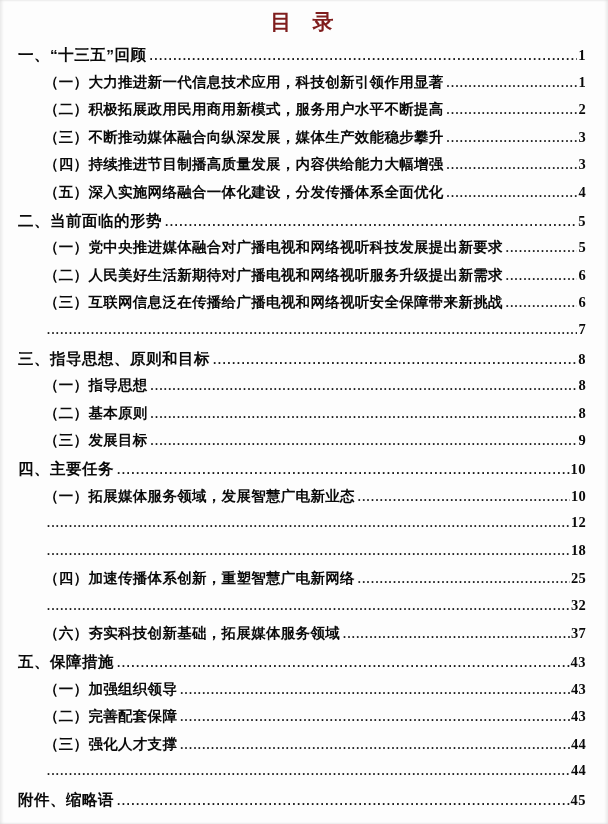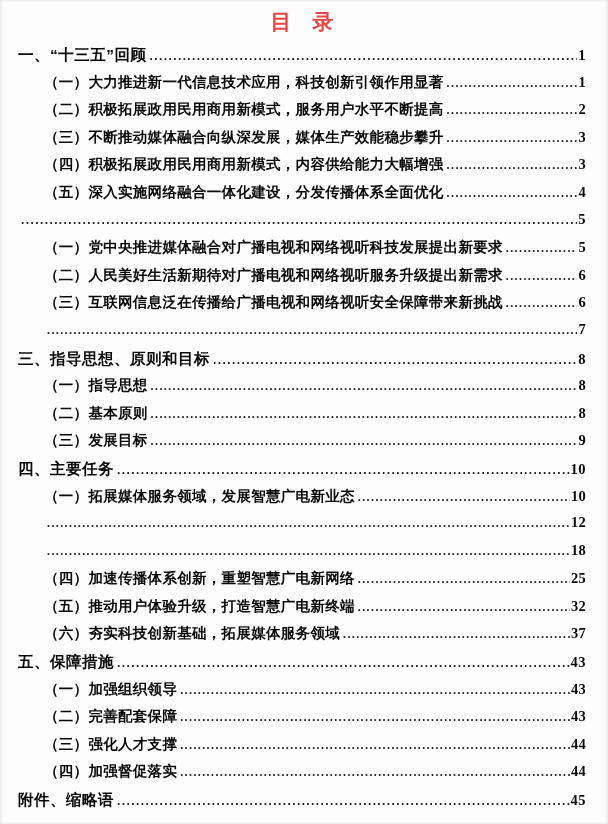--- a/index.html
+++ b/index.html
@@ -19,21 +19,21 @@
     font-family: "Liberation Serif", serif;
     color: #111;
     overflow: hidden;
   }
   .toc-title {
     text-align: center;
     font-size: 21px;
     font-weight: 700;
     line-height: 30px;
     margin: 2px 0 8px 0;
-    color: #ef4444;
+    color: #7f1d1d;
     white-space: pre;
   }
   .toc-list {
     display: block;
   }
   .toc-row {
     display: flex;
     align-items: baseline;
     height: 27.6px;
     font-weight: 700;
@@ -98,32 +98,33 @@
     <span class="toc-page">2</span>
   </div>
 
   <div class="toc-row lvl2">
     <span class="toc-label">（三）不断推动媒体融合向纵深发展，媒体生产效能稳步攀升</span>
     <span class="toc-leader">............................................................................................................................................................................................................................</span>
     <span class="toc-page">3</span>
   </div>
 
   <div class="toc-row lvl2">
-    <span class="toc-label">（四）积极拓展政用民用商用新模式，内容供给能力大幅增强</span>
+    <span class="toc-label">（四）持续推进节目制播高质量发展，内容供给能力大幅增强</span>
     <span class="toc-leader">............................................................................................................................................................................................................................</span>
     <span class="toc-page">3</span>
   </div>
 
   <div class="toc-row lvl2">
     <span class="toc-label">（五）深入实施网络融合一体化建设，分发传播体系全面优化</span>
     <span class="toc-leader">............................................................................................................................................................................................................................</span>
     <span class="toc-page">4</span>
   </div>
 
   <div class="toc-row lvl1">
+    <span class="toc-label">二、当前面临的形势</span>
     <span class="toc-leader">............................................................................................................................................................................................................................</span>
     <span class="toc-page">5</span>
   </div>
 
   <div class="toc-row lvl2">
     <span class="toc-label">（一）党中央推进媒体融合对广播电视和网络视听科技发展提出新要求</span>
     <span class="toc-leader">............................................................................................................................................................................................................................</span>
     <span class="toc-page">5</span>
   </div>
 
@@ -190,21 +191,20 @@
     <span class="toc-page">18</span>
   </div>
 
   <div class="toc-row lvl2">
     <span class="toc-label">（四）加速传播体系创新，重塑智慧广电新网络</span>
     <span class="toc-leader">............................................................................................................................................................................................................................</span>
     <span class="toc-page">25</span>
   </div>
 
   <div class="toc-row lvl2">
-    <span class="toc-label">（五）推动用户体验升级，打造智慧广电新终端</span>
     <span class="toc-leader">............................................................................................................................................................................................................................</span>
     <span class="toc-page">32</span>
   </div>
 
   <div class="toc-row lvl2">
     <span class="toc-label">（六）夯实科技创新基础，拓展媒体服务领域</span>
     <span class="toc-leader">............................................................................................................................................................................................................................</span>
     <span class="toc-page">37</span>
   </div>
 
@@ -226,21 +226,20 @@
     <span class="toc-page">43</span>
   </div>
 
   <div class="toc-row lvl2">
     <span class="toc-label">（三）强化人才支撑</span>
     <span class="toc-leader">............................................................................................................................................................................................................................</span>
     <span class="toc-page">44</span>
   </div>
 
   <div class="toc-row lvl2">
-    <span class="toc-label">（四）加强督促落实</span>
     <span class="toc-leader">............................................................................................................................................................................................................................</span>
     <span class="toc-page">44</span>
   </div>
 
   <div class="toc-row lvl1">
     <span class="toc-label">附件、缩略语</span>
     <span class="toc-leader">............................................................................................................................................................................................................................</span>
     <span class="toc-page">45</span>
   </div>
 </div>

